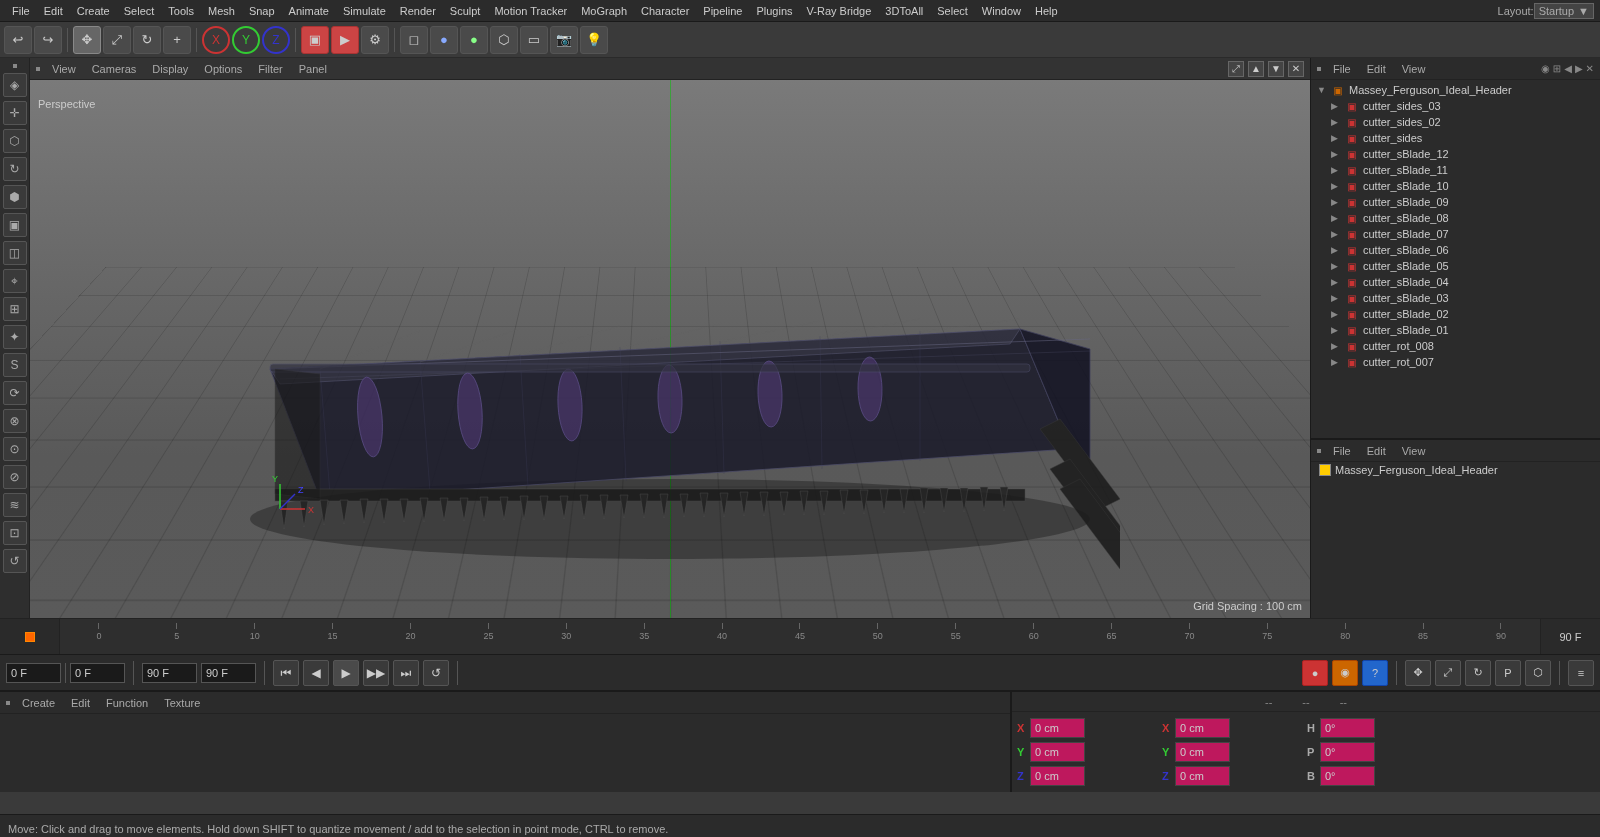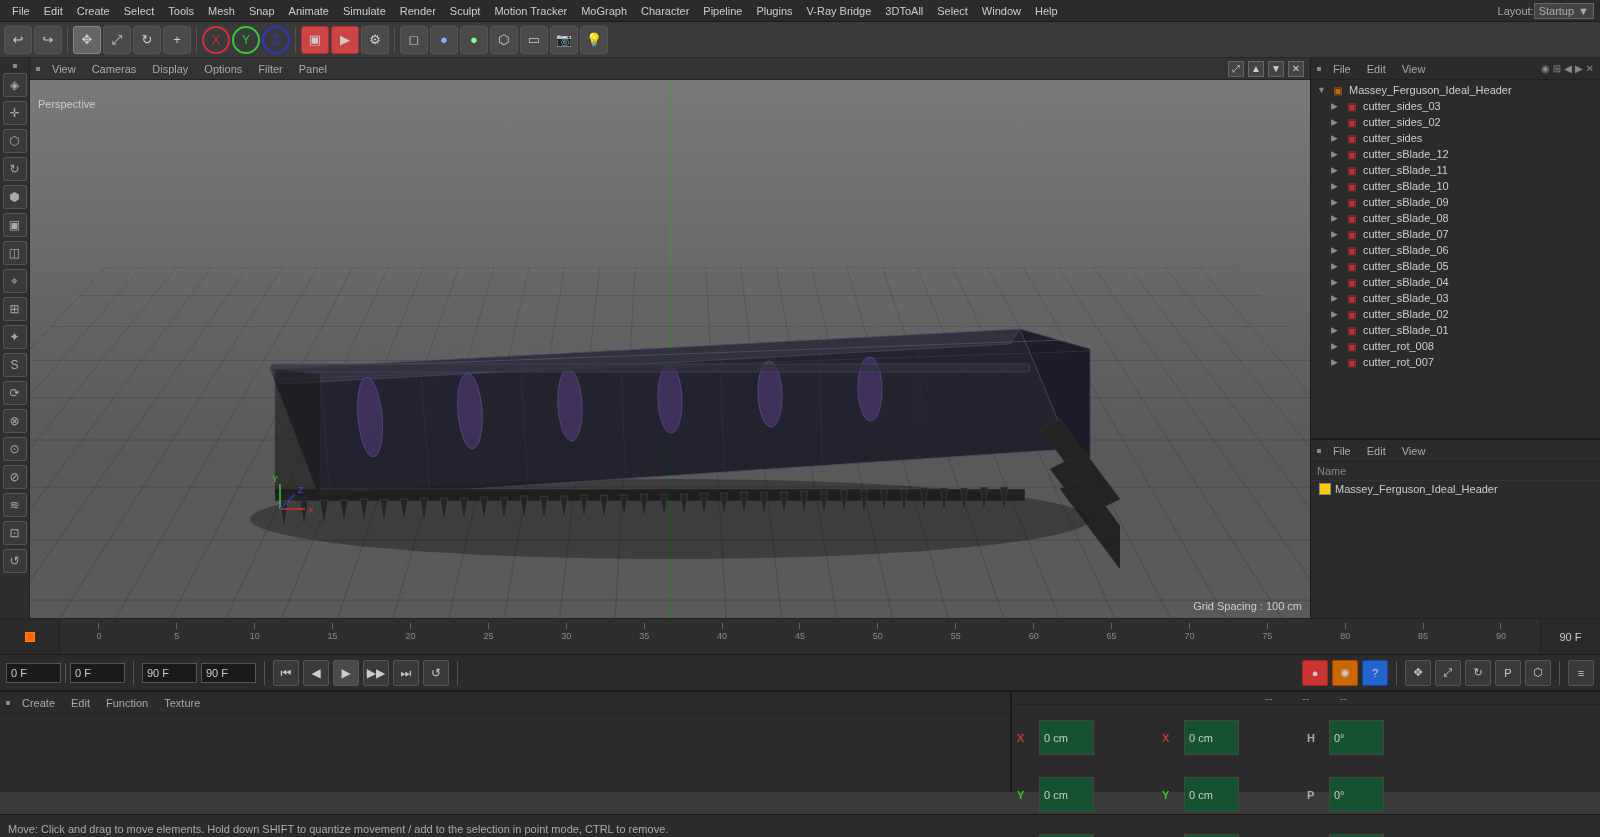--- a/index.html
+++ b/index.html
@@ -481,27 +481,27 @@
       color: #888;
       gap: 30px;
     }
     #coords-grid {
       display: grid;
       grid-template-columns: 1fr 1fr 1fr 1fr;
       gap: 0;
       padding: 4px;
     }
     .coord-input {
-      background: #14532d;
+      background: #be185d;
       border: 1px solid #444;
       color: #ccc;
       font-size: 11px;
       padding: 2px 4px;
-      height: 35px;
-      margin: 10px;
+      height: 20px;
+      margin: 1px;
     }
     #coords-bottom {
       display: flex;
       align-items: center;
       padding: 4px 6px;
       gap: 6px;
       border-top: 1px solid #333;
     }
     .coord-dropdown {
       background: #1a1a1a;
@@ -866,21 +866,20 @@
       </div>
     </div>
 
     <div id="right-panel-bottom">
       <div id="rp-bottom-header">
         <div style="width:4px;height:4px;background:#888;"></div>
         <div class="rp-nav">File</div>
         <div class="rp-nav">Edit</div>
         <div class="rp-nav">View</div>
       </div>
-      <div id="name-column">Name</div>
       <div class="object-item">
         <div class="obj-color" style="background:#ffcc00;"></div>
         <span>Massey_Ferguson_Ideal_Header</span>
       </div>
     </div>
   </div>
 </div>
 
 <div id="timeline-area">
   <div id="timeline-start">

